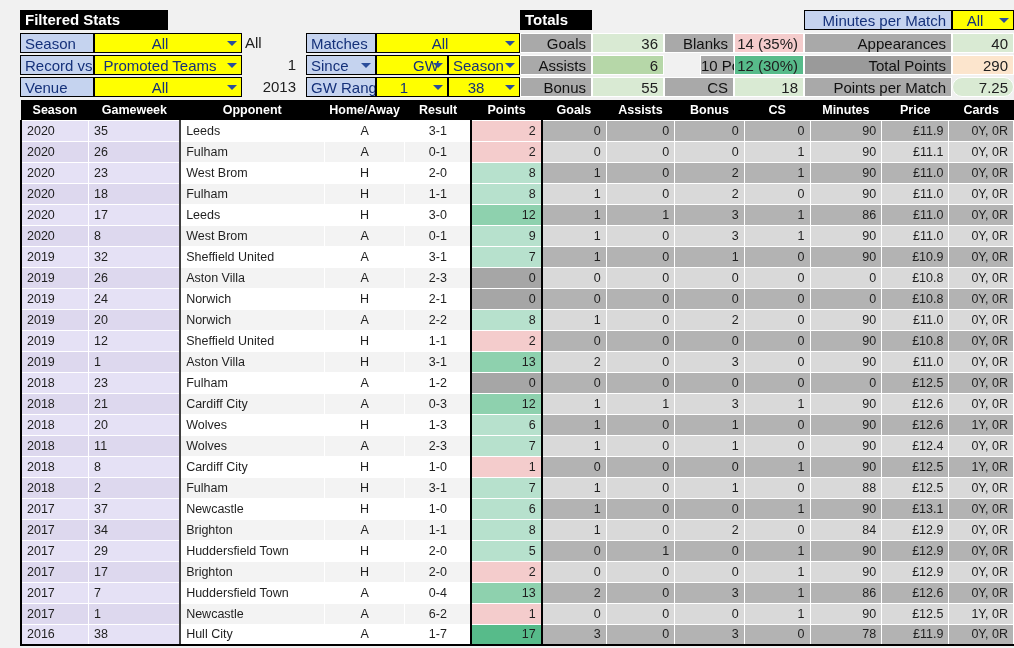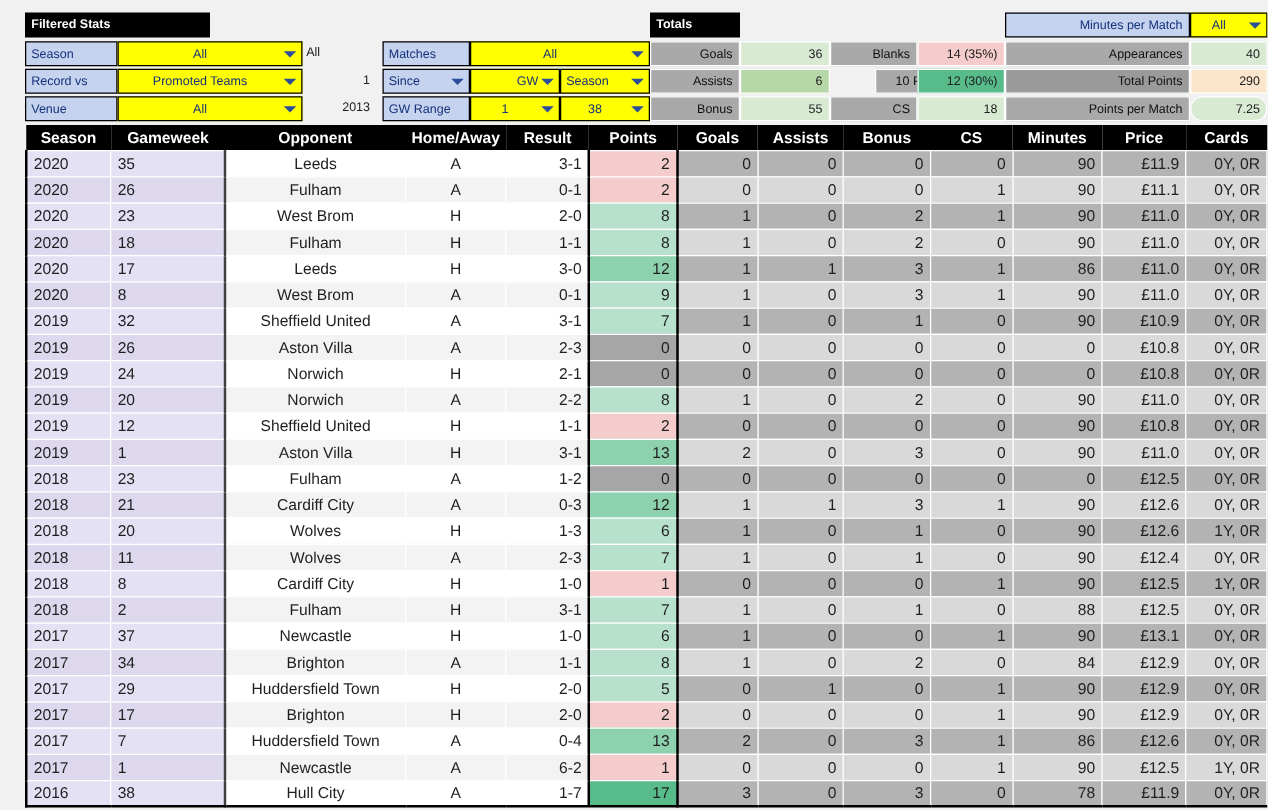--- a/index.html
+++ b/index.html
@@ -8,21 +8,21 @@
     width: 1014px; height: 648px;
     background: #f1f1f1;
     font-family: "Liberation Sans", sans-serif;
     overflow: hidden;
   }
   #app { position: relative; width: 1014px; height: 648px; background: #f1f1f1; }
 
   
   .cell {
     position: absolute;
-    font-size: 10px;
+    font-size: 15px;
     line-height: 20px;
     height: 20px;
     white-space: nowrap;
     overflow: hidden;
     color: #202020;
   }
   .bk { background: #000; color: #fff; font-weight: bold; padding-left: 5px; }
   .lbl-blue {
     background: #c5d3ef; color: #15317a;
     border: 1px solid #000; padding-left: 4px;
@@ -64,23 +64,23 @@
     height: 20px; padding: 0 5px; text-align: center;
     white-space: nowrap; border: none;
   }
   tbody td {
     height: 21px; padding: 0 5px; white-space: nowrap;
     border: 1px solid #ffffff; color: #1f1f1f;
   }
   
   td.season  { text-align: left;   border-left: 2px solid #000; border-right:0; }
   td.gw      { text-align: left; border-right: 2px solid #404040; }
-  td.opp     { text-align: center; }
+  td.opp     { }
   td.ha      { text-align: center; }
-  td.res     { text-align: right; }
+  td.res     { text-align: center; }
   td.pts     { text-align: right;  border-left: 2px solid #000; border-right: 2px solid #000; }
   td.num     { text-align: right; }
   tbody tr.even td.season, tbody tr.even td.gw { background: #e5e1f5; }
   tbody tr.odd  td.season, tbody tr.odd  td.gw { background: #ddd8ee; }
   tbody tr.even td.opp, tbody tr.even td.ha, tbody tr.even td.res { background: #ffffff; }
   tbody tr.odd  td.opp, tbody tr.odd  td.ha, tbody tr.odd  td.res { background: #f3f3f3; }
   tbody tr.even td.num { background: #b3b3b3; }
   tbody tr.odd  td.num { background: #d9d9d9; }
   td.pts.p0   { background: #a6a6a6; }
   td.pts.plow { background: #f4cccc; }

